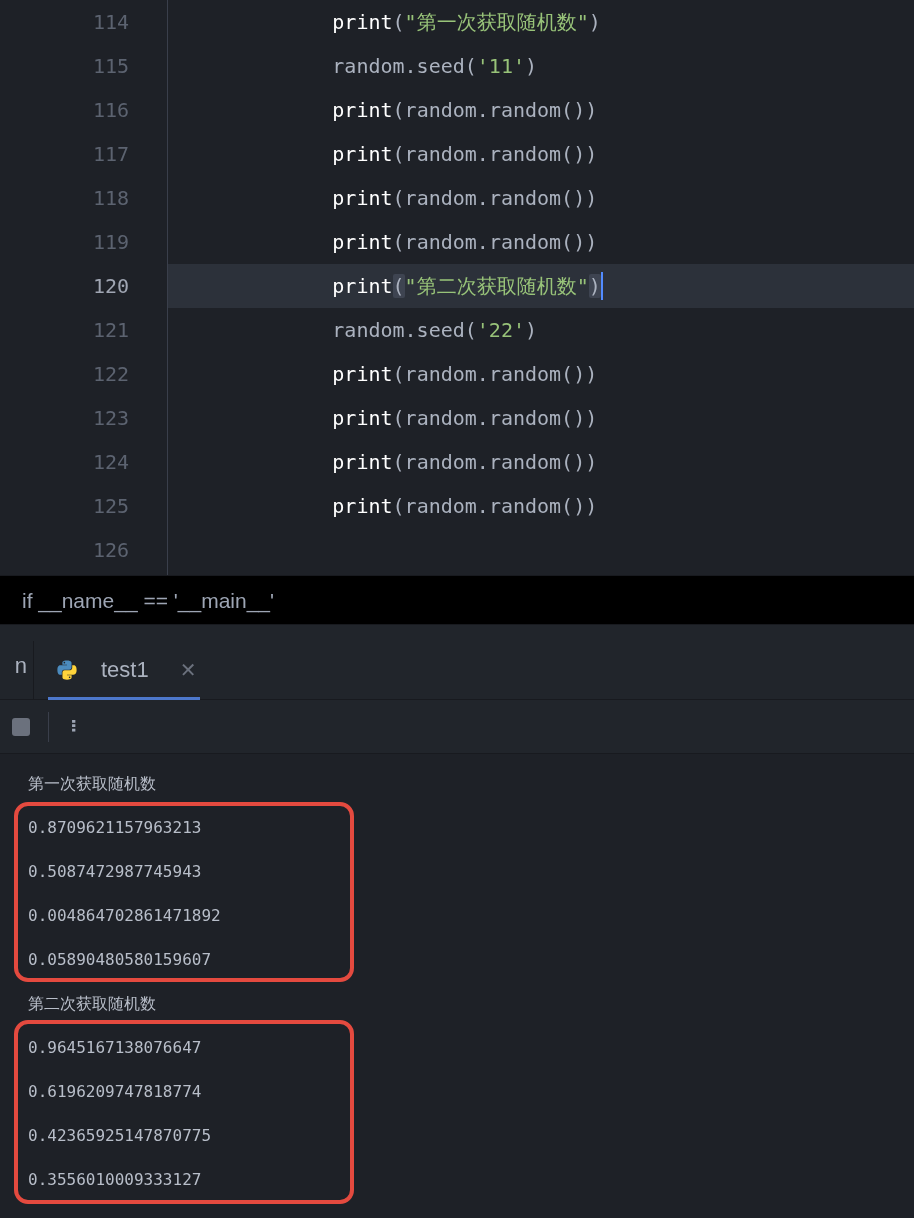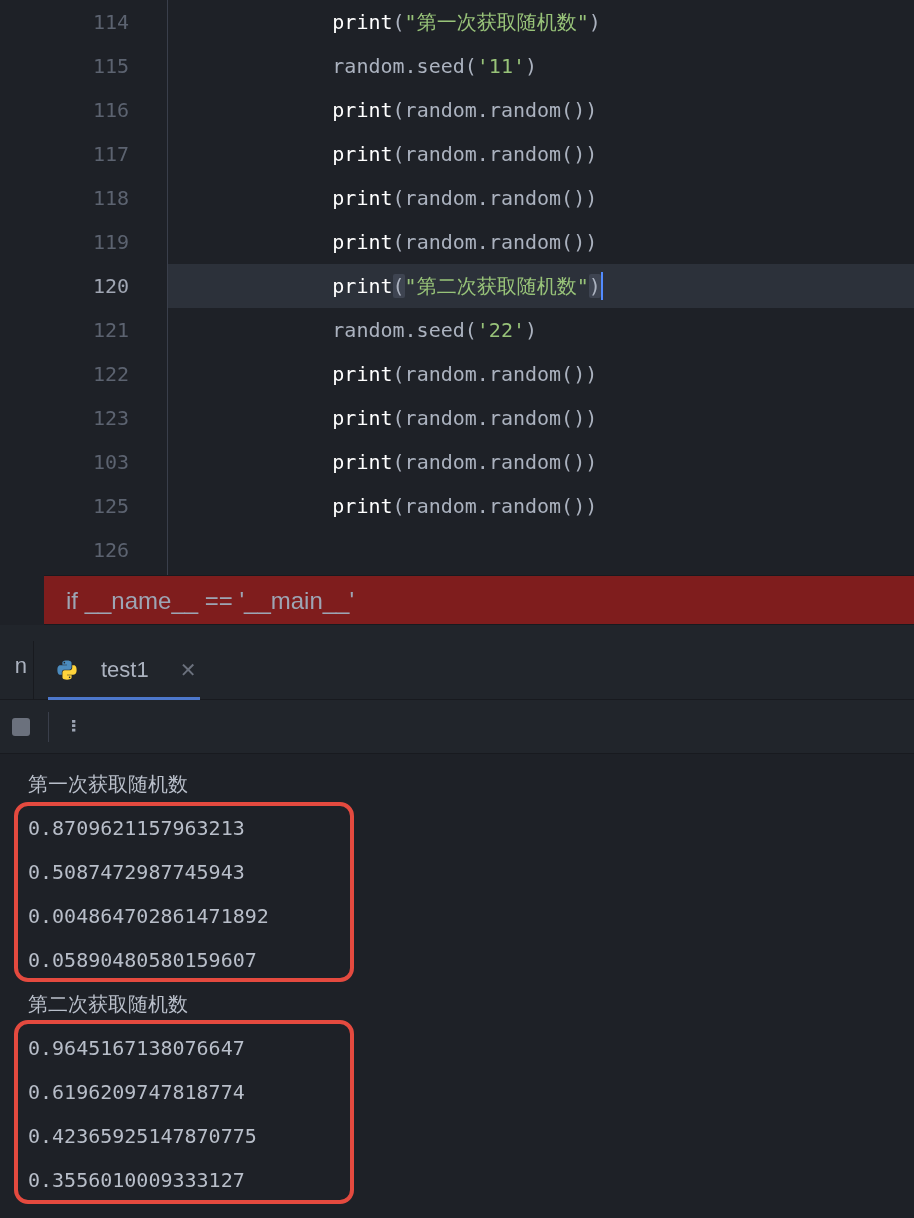--- a/index.html
+++ b/index.html
@@ -61,27 +61,26 @@
     width: 2px;
     height: 28px;
     background: #528bff;
     vertical-align: middle;
     margin-bottom: 4px;
   }
   .breadcrumb {
     height: 50px;
     line-height: 50px;
     padding-left: 22px;
-    background: #7f1d1d;
+    background: #000000;
     color: #9da5b4;
     font-family: -apple-system, BlinkMacSystemFont, 'Segoe UI', sans-serif;
-    font-size: 24px;
+    font-size: 21px;
     border-top: 1px solid #181a1f;
     border-bottom: 1px solid #181a1f;
-    margin-left: 44px;
   }
   .tab-bar {
     height: 75px;
     background: #21252b;
     display: flex;
     align-items: flex-end;
     border-bottom: 1px solid #181a1f;
   }
   .tab-left-slice {
     width: 34px;
@@ -148,21 +147,21 @@
   }
   .more-dots {
     color: #9da5b4;
     font-size: 22px;
     letter-spacing: 2px;
     transform: rotate(90deg);
     display: inline-block;
   }
   .console {
     padding: 8px 0 0 28px;
-    font-size: 20px;
+    font-size: 16px;
     line-height: 44px;
     color: #b8bec9;
     position: relative;
   }
   .console-line { white-space: pre; }
   .annot-box {
     position: absolute;
     border: 4px solid #e44a3f;
     border-radius: 14px;
     pointer-events: none;
@@ -188,21 +187,21 @@
       <div class="gutter-line"><span class="gutter-line-inner">114</span></div>
       <div class="gutter-line"><span class="gutter-line-inner">115</span></div>
       <div class="gutter-line"><span class="gutter-line-inner">116</span></div>
       <div class="gutter-line"><span class="gutter-line-inner">117</span></div>
       <div class="gutter-line"><span class="gutter-line-inner">118</span></div>
       <div class="gutter-line"><span class="gutter-line-inner">119</span></div>
       <div class="gutter-line current-line"><span class="gutter-line-inner">120</span></div>
       <div class="gutter-line"><span class="gutter-line-inner">121</span></div>
       <div class="gutter-line"><span class="gutter-line-inner">122</span></div>
       <div class="gutter-line"><span class="gutter-line-inner">123</span></div>
-      <div class="gutter-line"><span class="gutter-line-inner">103</span></div>
+      <div class="gutter-line"><span class="gutter-line-inner">124</span></div>
       <div class="gutter-line"><span class="gutter-line-inner">125</span></div>
       <div class="gutter-line"><span class="gutter-line-inner">126</span></div>
     </div>
   <div class="code-area" id="code-area">
       <div class="code-line">        <span class="tok-fn">print</span><span class="tok-punc">(</span><span class="tok-str">"第一次获取随机数"</span><span class="tok-punc">)</span></div>
       <div class="code-line">        <span class="tok-obj">random.seed(</span><span class="tok-str">'11'</span><span class="tok-obj">)</span></div>
       <div class="code-line">        <span class="tok-fn">print</span><span class="tok-punc">(random.random())</span></div>
       <div class="code-line">        <span class="tok-fn">print</span><span class="tok-punc">(random.random())</span></div>
       <div class="code-line">        <span class="tok-fn">print</span><span class="tok-punc">(random.random())</span></div>
       <div class="code-line">        <span class="tok-fn">print</span><span class="tok-punc">(random.random())</span></div>

